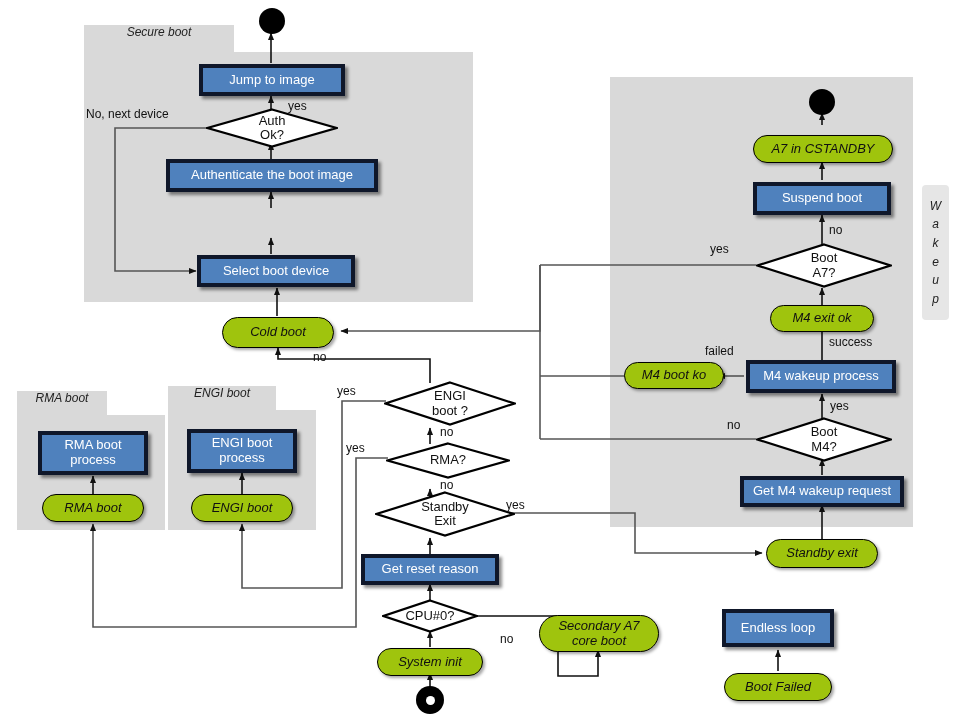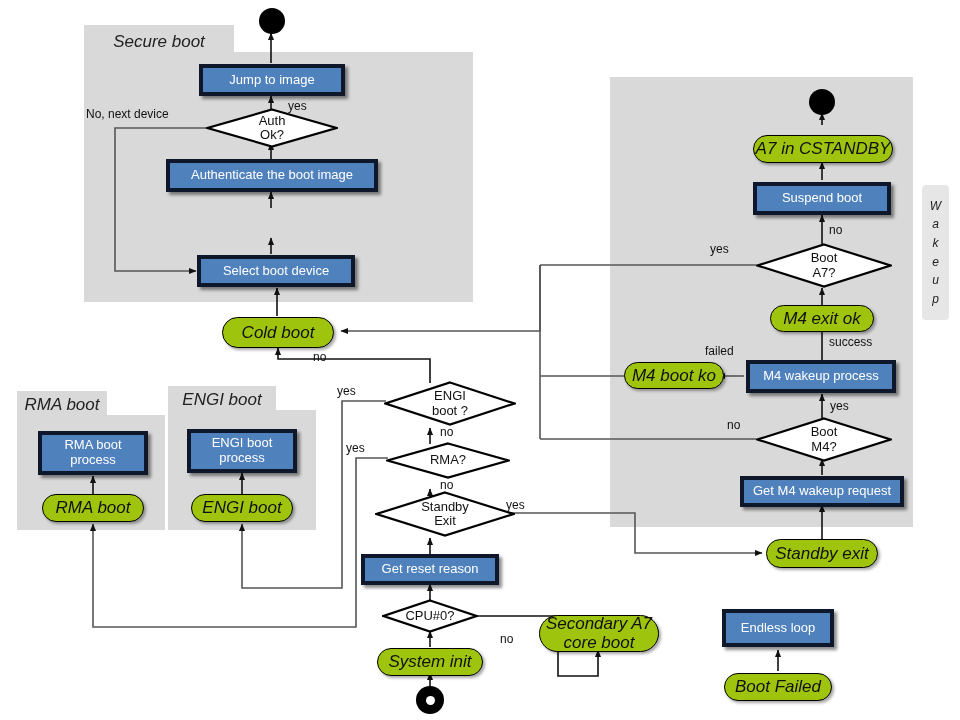--- a/index.html
+++ b/index.html
@@ -3,32 +3,32 @@
 <meta charset="utf-8">
 <style>
   html,body{margin:0;padding:0;background:#ffffff;}
   body{width:960px;height:720px;position:relative;overflow:hidden;
        font-family:"Liberation Sans","DejaVu Sans",sans-serif;}
   #canvas{position:absolute;left:0;top:0;width:960px;height:720px;}
   svg.wires{position:absolute;left:0;top:0;width:960px;height:720px;pointer-events:none;}
 
   
   .region{position:absolute;background:#d9d9d9;}
-  .region-tab{position:absolute;background:#d9d9d9;font-style:italic;font-size:17px;
-              color:#222;display:flex;align-items:flex-end;justify-content:center;}
+  .region-tab{position:absolute;background:#d9d9d9;font-style:italic;font-size:12px;
+              color:#222;display:flex;align-items:flex-start;justify-content:center;}
 
   
   .node{position:absolute;box-sizing:border-box;display:flex;align-items:center;
         justify-content:center;text-align:center;line-height:1.12;}
 
   .proc{background:#4f81bd;border:4px solid #0f172a;color:#ffffff;font-size:13px;
         box-shadow:3px 3px 3px rgba(0,0,0,.45);}
 
   .term{background:#9fc40d;border:1.5px solid #000;border-radius:999px;color:#111;
-        font-size:17px;font-style:italic;box-shadow:2px 2px 3px rgba(0,0,0,.35);}
+        font-size:13px;font-style:italic;box-shadow:2px 2px 3px rgba(0,0,0,.35);}
 
   .decision{background:transparent;color:#111;font-size:13px;}
   .decision .dshape{position:absolute;left:0;top:0;width:100%;height:100%;}
   .decision .dlabel{position:relative;z-index:2;width:100%;text-align:center;line-height:1.1;}
 
   .dot{position:absolute;border-radius:50%;background:#000;}
   .dot-ring{position:absolute;border-radius:50%;background:#000;
             display:flex;align-items:center;justify-content:center;}
   .dot-ring .inner{width:9px;height:9px;border-radius:50%;background:#fff;}
 

